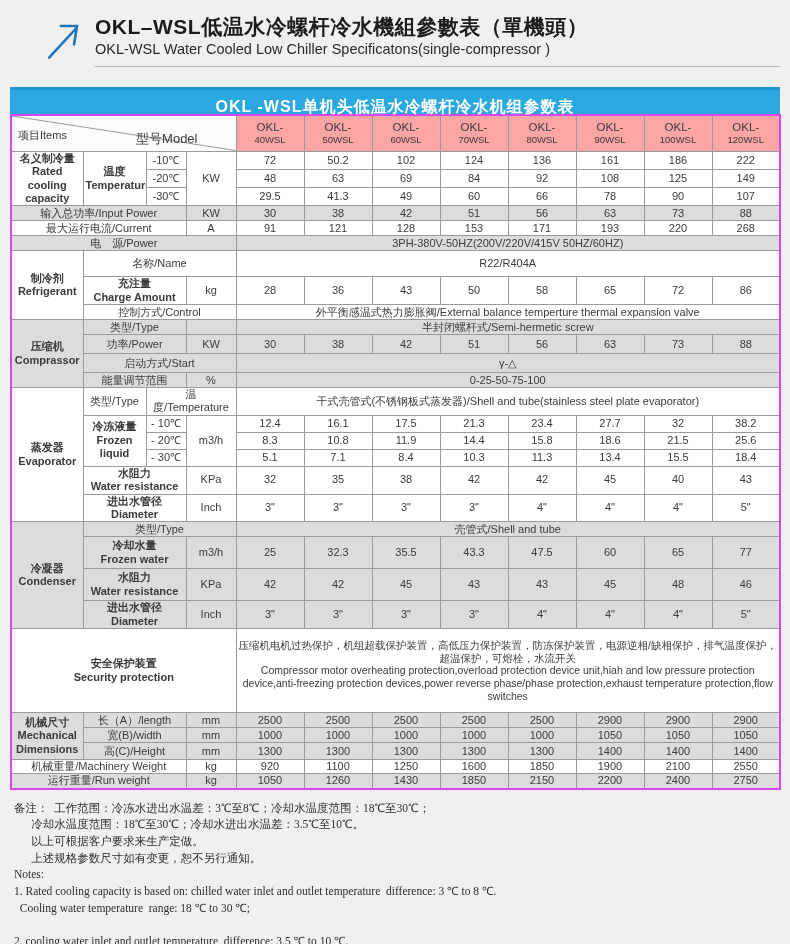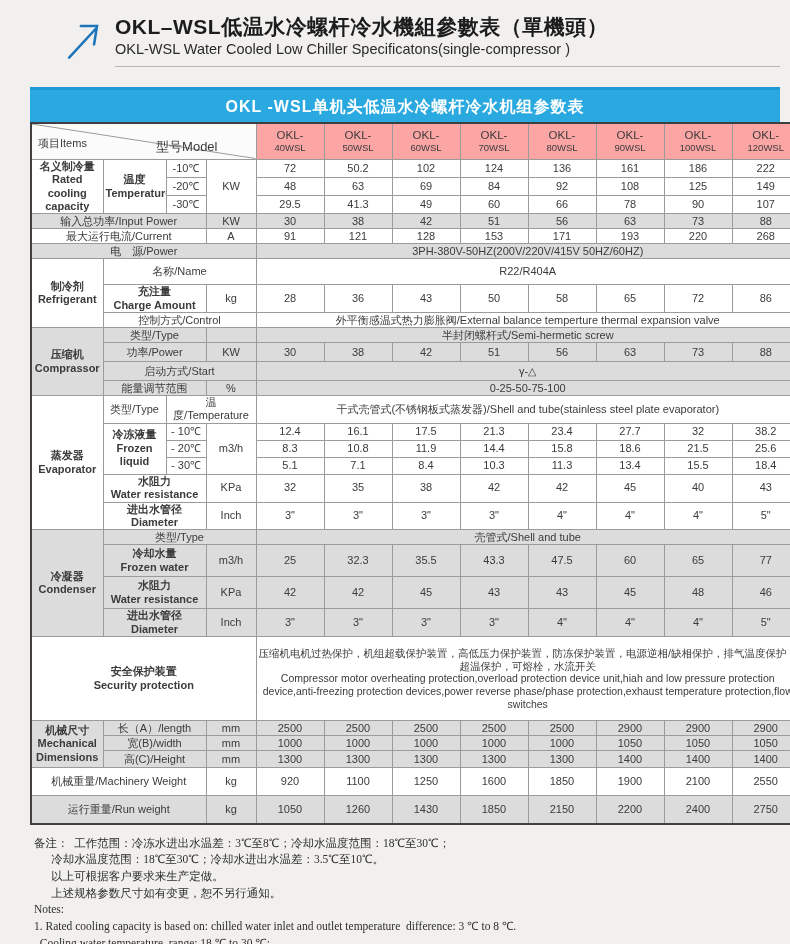--- a/index.html
+++ b/index.html
@@ -3,54 +3,54 @@
 <meta charset="utf-8">
 <style>
   * { box-sizing: border-box; }
   html,body { margin:0; padding:0; }
   body {
     width:790px; height:944px;
     background:#F1F0EE;
     font-family:"Liberation Sans", sans-serif;
     color:#3b3b3b;
   }
-  .page { position:relative; width:790px; height:944px; overflow:hidden;padding-left:20px; }
+  .page { position:relative; width:790px; height:944px; overflow:hidden; }
 
   
   .title-block { position:relative; padding:14px 10px 0 95px; }
   .arrow-icon { position:absolute; left:44px; top:18px; width:44px; height:44px; }
   .page-title { font-size:21px; font-weight:bold; color:#1c1c1c; letter-spacing:0.5px; line-height:1.25; }
   .page-subtitle { font-size:14.5px; color:#2a2a2a; margin-top:1px; }
   .rule { margin:9px 0 0 0; border-top:1px solid #b5b5b5; height:0; }
 
   
   .banner {
-    margin:20px 10px 0 10px; height:35px; line-height:33px;
+    margin:20px 10px 0 10px; height:27px; line-height:33px;
     background:#2AA9E0; border-top:3px solid #1E98D4;
     color:#ffffff; text-align:center; font-size:16px; font-weight:bold; letter-spacing:1px;
   }
 
   
   table.spec {
     border-collapse:collapse; table-layout:fixed;
     margin:0 10px; width:770px;
     font-size:11px; color:#3b3b3b;
     background:#ffffff;
-    border:2px solid #404040;
+    border:2px solid #d946ef;
   }
   .spec td, .spec th {
     border:1px solid #9b9b9b;
     text-align:center; vertical-align:middle;
     padding:0 2px; font-weight:normal; overflow:hidden;
     line-height:1.2;
   }
   .spec .gray td, .spec td.gray, tr.gray > td { background:#DCDCDC; }
   tr.h36{height:36px} tr.h26{height:26px} tr.h21{height:21px} tr.h19{height:19px}
   tr.h17{height:17px} tr.h15{height:15px} tr.h28{height:28px} tr.h32{height:32px}
-  tr.h84{height:84px} tr.h14{height:28px}
+  tr.h84{height:84px} tr.h14{height:14px}
   .two-line div { line-height:1.22;font-weight:bold; }
   .model-cell { background:#fca5a5; }
   .model-cell .m1 { font-size:11.5px; line-height:1.15; }
   .model-cell .m2 { font-size:9.5px;  line-height:1.15; }
 
   
   th.diag { position:relative; padding:0; background:#fbfbfb; }
   .diag-svg { position:absolute; left:0; top:0; width:100%; height:100%; }
   .diag-items { position:absolute; left:6px;  top:13px; font-size:11px; }
   .diag-model { position:absolute; right:38px; top:15px;  font-size:13px; }

